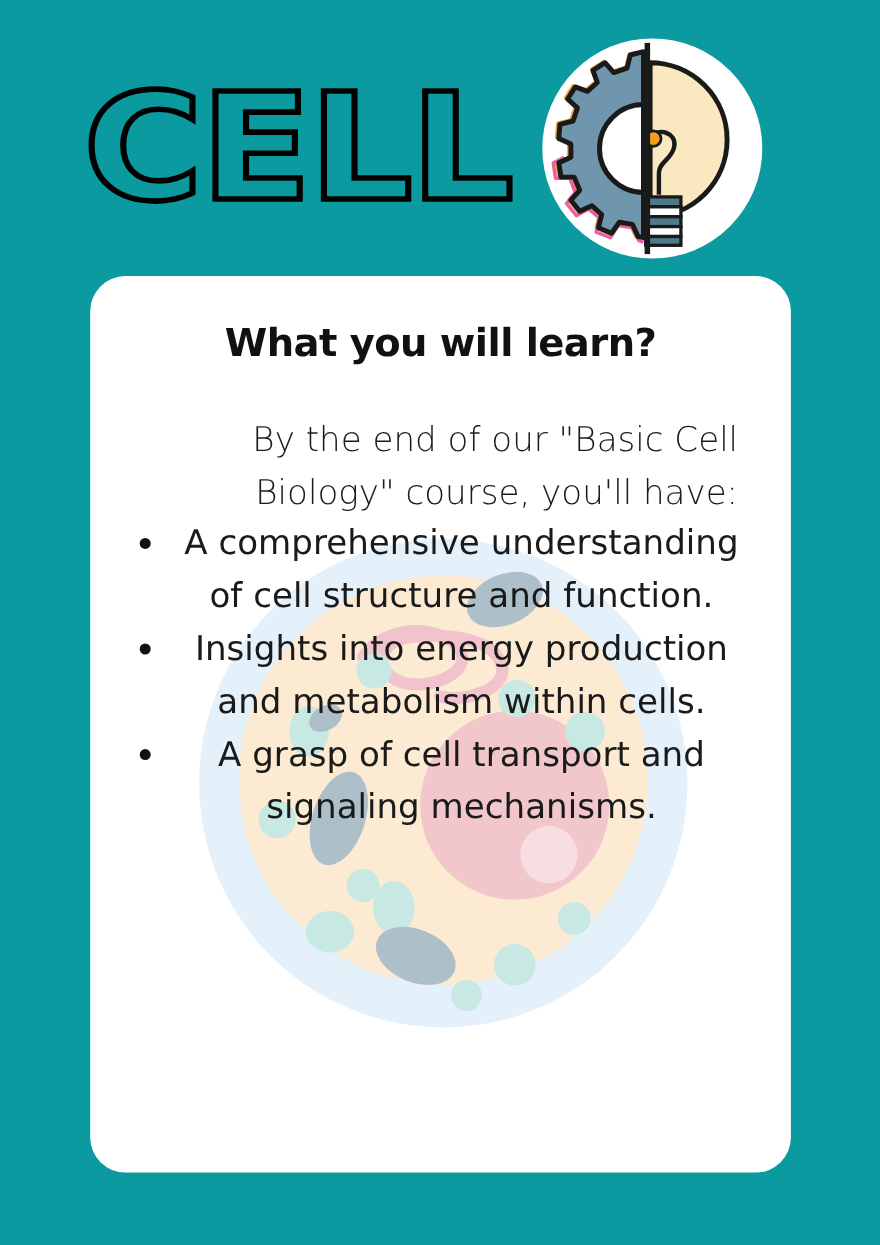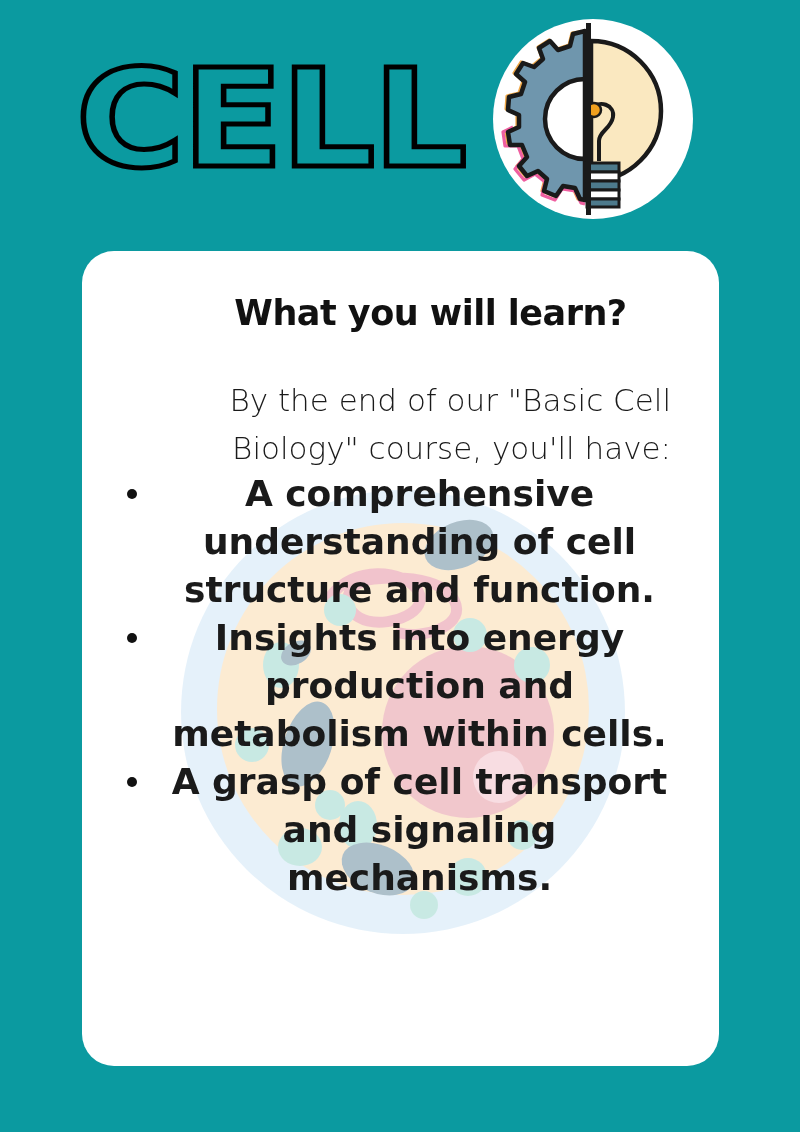--- a/index.html
+++ b/index.html
@@ -19,21 +19,21 @@
   .poster {
     position: absolute;
     inset: 0;
     background: #0b9aa0;
   }
 
   
   .header {
     position: absolute;
     left: 0;
-    top: 0;
+    top: 16px;
     width: 668px;
     height: 240px;
   }
 
   .brand-title {
     position: absolute;
     left: 76px;
     top: 52px;
     font-family: "DejaVu Sans", sans-serif;
     font-size: 132px;
@@ -94,21 +94,20 @@
     position: absolute;
     left: 0;
     top: 42px;
     width: 637px;
     text-align: center;
     font-family: "DejaVu Sans", sans-serif;
     font-size: 35px;
     font-weight: bold;
     letter-spacing: -0.5px;
     color: #111111;
-    margin-left: 30px;
   }
 
   .intro {
     position: absolute;
     left: 48px;
     top: 125px;
     width: 541px;
     text-align: right;
     font-family: "DejaVu Sans", sans-serif;
     font-weight: 300;
@@ -124,22 +123,22 @@
     width: 581px;
     margin: 0;
     padding: 0;
     list-style: none;
   }
 
   .bullet-item {
     position: relative;
     text-align: center;
     font-family: "DejaVu Sans", sans-serif;
-    font-weight: 700;
-    font-size: 36px;
+    font-weight: 400;
+    font-size: 31px;
     line-height: 48px;
     color: #1a1a1a;
     padding: 0 0 0 38px;
   }
 
   .bullet-item .dot {
     position: absolute;
     left: 17px;
     top: 19px;
     width: 10px;

